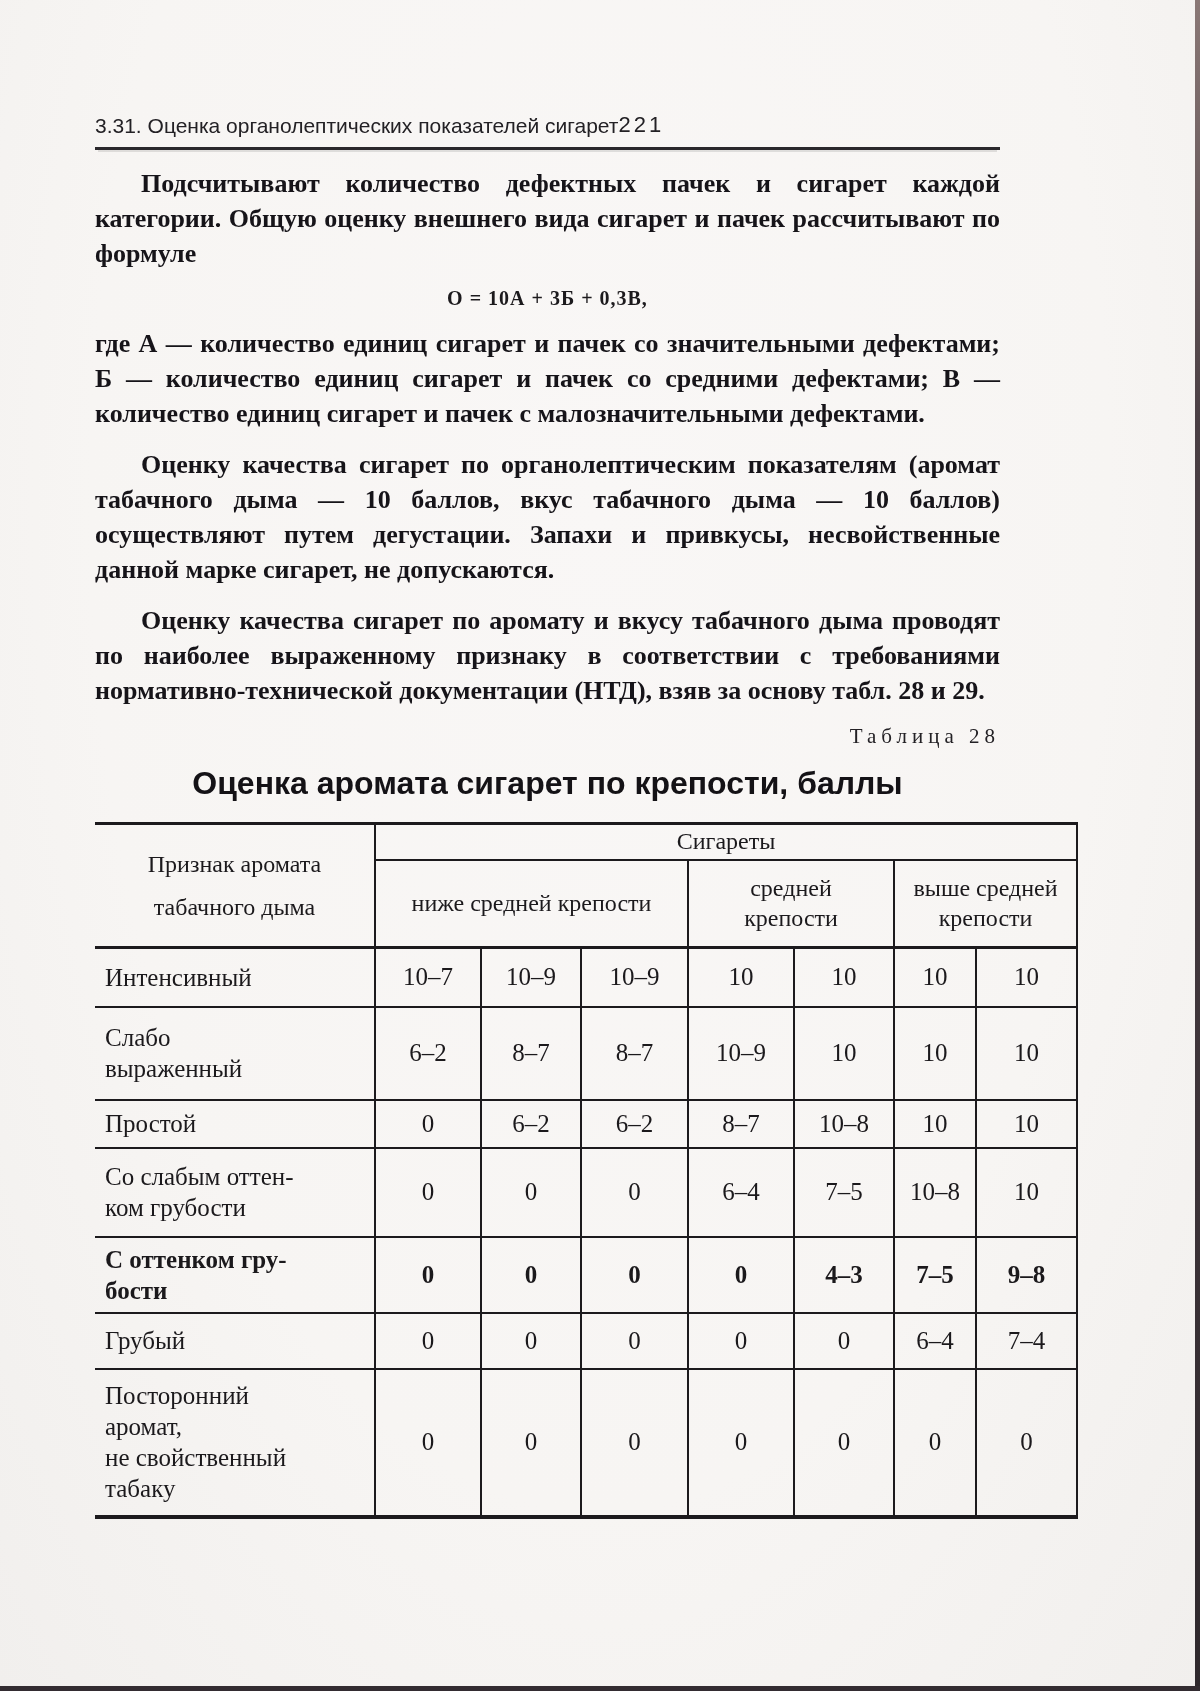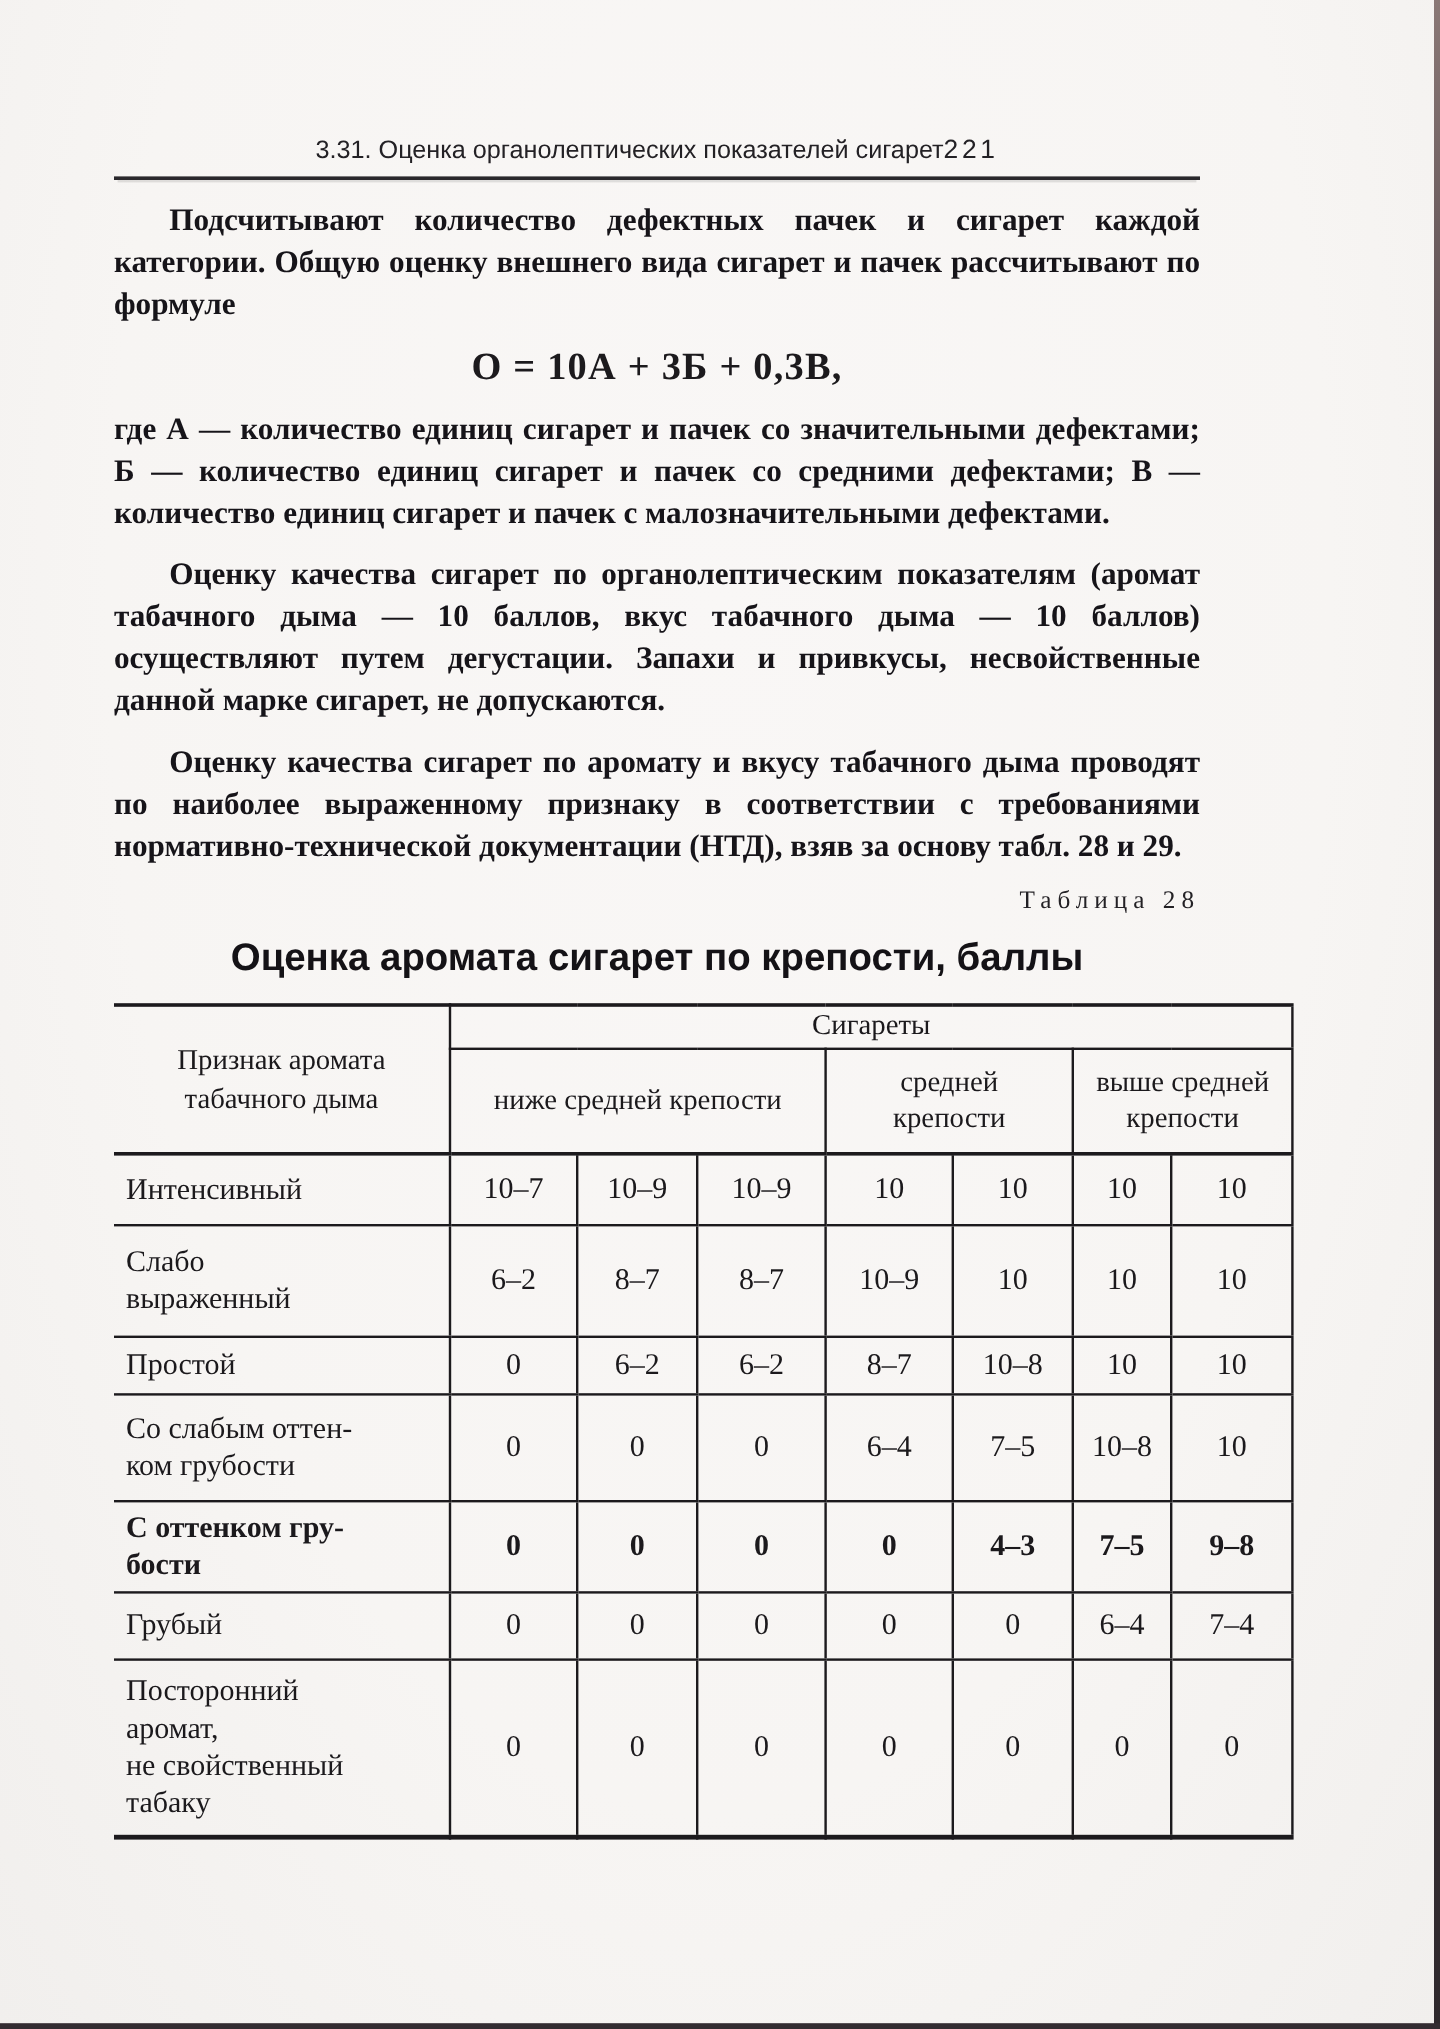--- a/index.html
+++ b/index.html
@@ -14,36 +14,36 @@
     background:radial-gradient(ellipse at 50% 30%, #f9f7f6 0%, var(--paper) 60%, #f1efed 100%);
     color:var(--ink);
   }
   .edge-right{position:absolute;top:0;right:0;width:5px;height:100%;
     background:linear-gradient(#8a7876,#4a3f44 25%,#3c3338 70%,#2e282c);}
   .edge-bottom{position:absolute;left:0;bottom:0;width:100%;height:5px;background:#332c31;}
 
   .content{position:absolute;left:95px;top:112px;width:905px;}
 
   .running-head{
-    display:flex;justify-content:center;align-items:flex-end;
+    display:flex;justify-content:flex-start;align-items:flex-end;
     font-family:"Liberation Sans",sans-serif;font-size:21px;color:#232125;
     padding-bottom:9px;border-bottom:3px solid #2a282c;
     box-shadow:0 5px 0 -3px rgba(40,40,45,.12);
   }
   .running-head .pageno{font-size:22px;letter-spacing:3px;}
 
   .para{
     font-size:26px;font-weight:bold;line-height:35px;margin:16px 0;
     text-align:justify;color:#161419;
   }
   .para.indent{text-indent:46px;}
   .body-block{margin-top:14px;}
 
   .formula{
-    text-align:center;font-size:32px;font-weight:bold;letter-spacing:1px;
+    text-align:center;font-size:20px;font-weight:bold;letter-spacing:1px;
     margin:10px 0 8px 0;
   }
 
   .table-label{
     font-family:Liberation Serif, serif;font-size:21px;letter-spacing:5px;
     text-align:right;margin-top:16px;color:#232125;
   }
   .table-title{
     font-family:"Liberation Sans",sans-serif;font-weight:bold;font-size:32px;
     text-align:center;margin:16px 0 20px 0;color:#141216;
@@ -61,21 +61,21 @@
 
   .rating-table td{border-left:2px solid var(--ink);vertical-align:middle;}
   .rating-table td.c-rowhead, .rating-table td.lbl{border-left:none;}
 
   .rating-table thead tr.r-top{height:36px;}
   .rating-table thead tr.r-groups{height:88px;}
 
   td.c-top{text-align:center;font-size:24px;border-bottom:2px solid var(--ink);}
   td.grp{text-align:center;font-size:24px;line-height:30px;white-space:pre-line;
          border-bottom:3px solid var(--ink);}
-  td.c-rowhead{text-align:center;font-size:24px;line-height:32px;white-space:pre-line;
+  td.c-rowhead{text-align:center;font-size:24px;line-height:43px;white-space:pre-line;
          border-bottom:3px solid var(--ink);}
 
   .rating-table tbody td{border-bottom:2px solid var(--ink);}
   .rating-table tbody tr:last-child td{border-bottom:none;}
   .rating-table tbody tr:nth-child(1){height:59px;}
   .rating-table tbody tr:nth-child(2){height:93px;}
   .rating-table tbody tr:nth-child(3){height:48px;}
   .rating-table tbody tr:nth-child(4){height:89px;}
   .rating-table tbody tr:nth-child(5){height:64px;font-weight:bold;}
   .rating-table tbody tr:nth-child(6){height:56px;}

